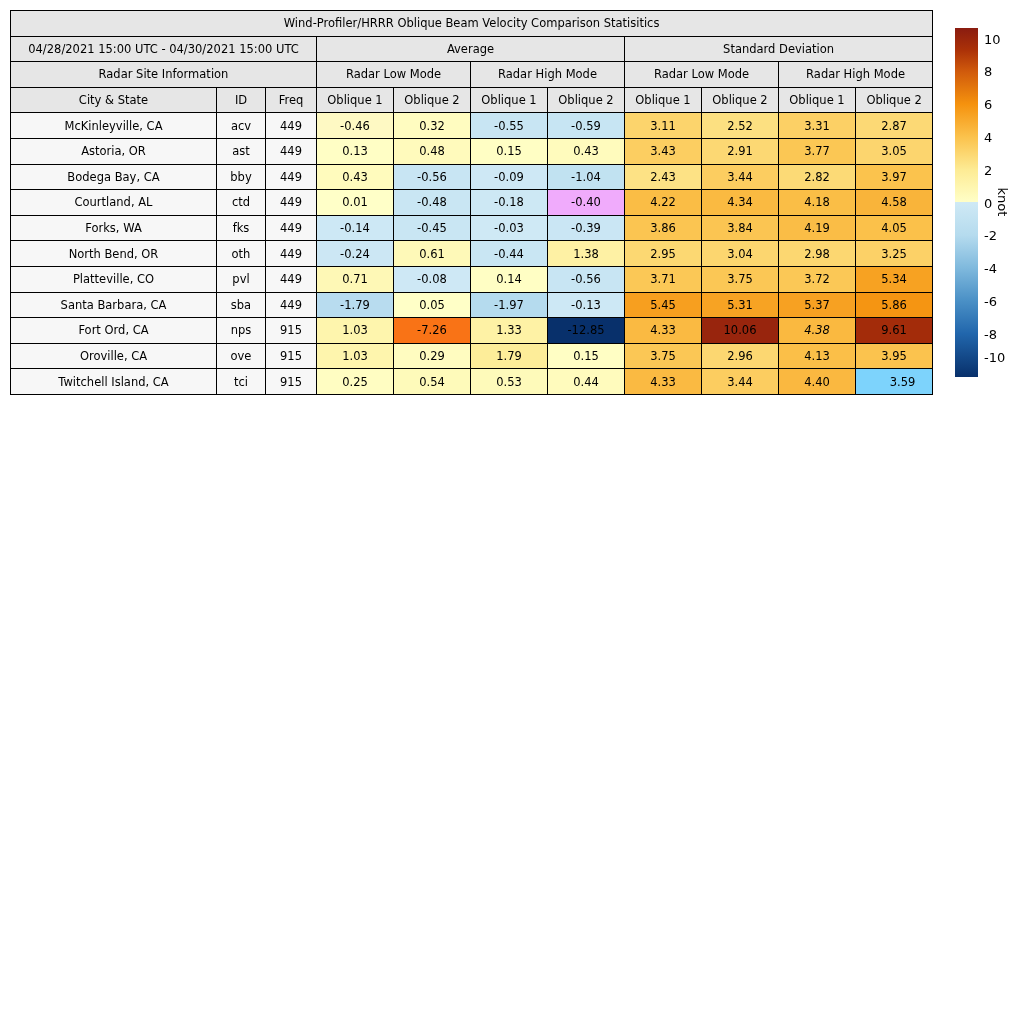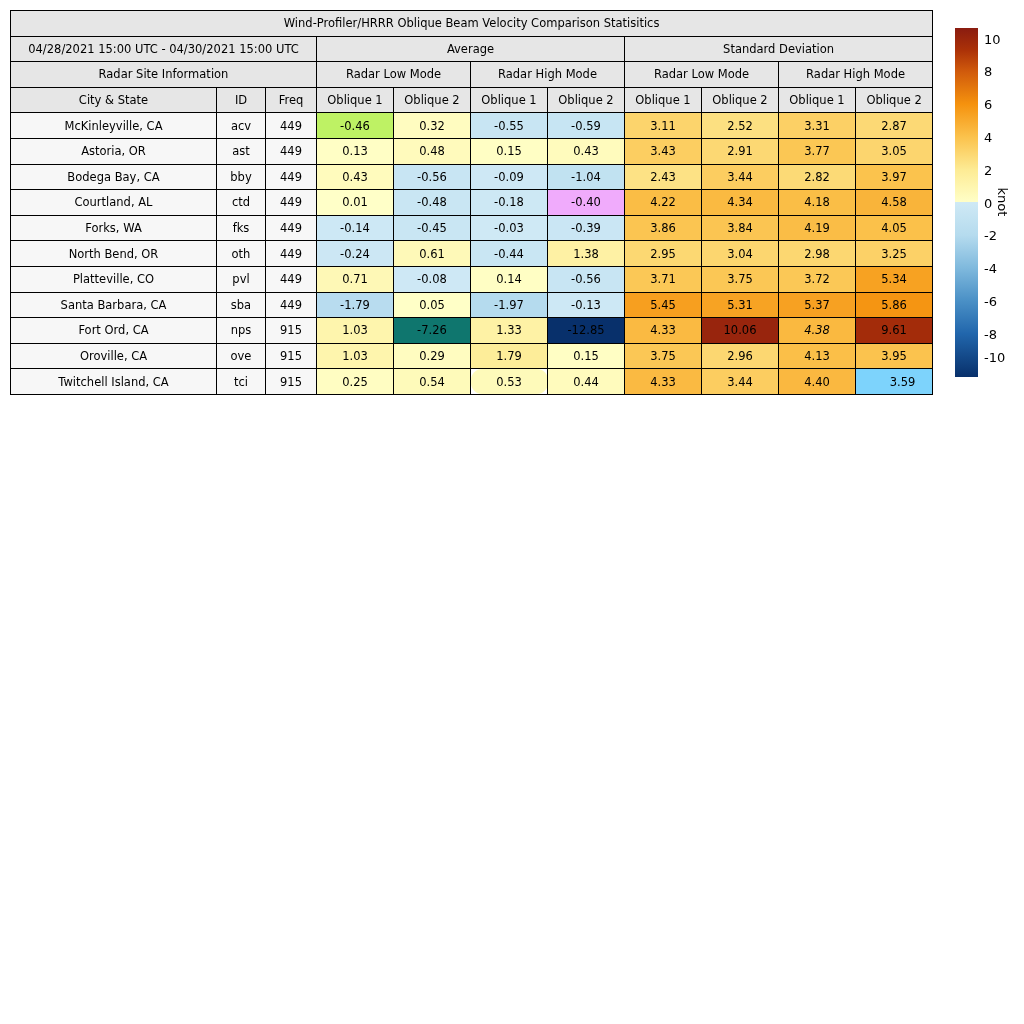--- a/index.html
+++ b/index.html
@@ -125,21 +125,21 @@
         <th class="hdr">Oblique 2</th>
         <th class="hdr">Oblique 1</th>
         <th class="hdr">Oblique 2</th>
       </tr>
     </thead>
     <tbody>
         <tr>
           <td class="lbl">McKinleyville, CA</td>
           <td class="lbl">acv</td>
           <td class="lbl">449</td>
-          <td class="val" style="background: #bef264; margin-top: 30px;">-0.46</td>
+          <td class="val" style="background: #fef9c3; margin-top: 30px;">-0.46</td>
           <td class="val" style="background: rgb(255, 252, 192);">0.32</td>
           <td class="val" style="background: rgb(200, 229, 243);">-0.55</td>
           <td class="val" style="background: rgb(199, 229, 243);">-0.59</td>
           <td class="val" style="background: rgb(252, 212, 108);">3.11</td>
           <td class="val" style="background: rgb(252, 224, 129);">2.52</td>
           <td class="val" style="background: rgb(252, 208, 101);">3.31</td>
           <td class="val" style="background: rgb(252, 217, 117);">2.87</td>
         </tr>
         <tr>
           <td class="lbl">Astoria, OR</td>
@@ -230,21 +230,21 @@
           <td class="val" style="background: rgb(247, 159, 31);">5.45</td>
           <td class="val" style="background: rgb(247, 163, 35);">5.31</td>
           <td class="val" style="background: rgb(247, 161, 34);">5.37</td>
           <td class="val" style="background: rgb(245, 149, 18);">5.86</td>
         </tr>
         <tr>
           <td class="lbl">Fort Ord, CA</td>
           <td class="lbl">nps</td>
           <td class="lbl">915</td>
           <td class="val" style="background: rgb(254, 245, 173);">1.03</td>
-          <td class="val" style="background: #0f766e; text-align: center;">-7.26</td>
+          <td class="val" style="background: #f97316; text-align: center;">-7.26</td>
           <td class="val" style="background: rgb(254, 242, 165);">1.33</td>
           <td class="val" style="background: rgb(8, 48, 107);">-12.85</td>
           <td class="val" style="background: rgb(250, 186, 66);">4.33</td>
           <td class="val" style="background: rgb(152, 37, 13);">10.06</td>
           <td class="val" style="background: rgb(250, 185, 64); font-style: italic;">4.38</td>
           <td class="val" style="background: rgb(163, 44, 10);">9.61</td>
         </tr>
         <tr>
           <td class="lbl">Oroville, CA</td>
           <td class="lbl">ove</td>
@@ -257,21 +257,21 @@
           <td class="val" style="background: rgb(252, 215, 113);">2.96</td>
           <td class="val" style="background: rgb(251, 191, 72);">4.13</td>
           <td class="val" style="background: rgb(251, 195, 78);">3.95</td>
         </tr>
         <tr>
           <td class="lbl">Twitchell Island, CA</td>
           <td class="lbl">tci</td>
           <td class="lbl">915</td>
           <td class="val" style="background: rgb(255, 253, 194);">0.25</td>
           <td class="val" style="background: rgb(254, 250, 186);">0.54</td>
-          <td class="val" style="background: rgb(254, 250, 186); border-radius: 11px;">0.53</td>
+          <td class="val" style="background: rgb(254, 250, 186);">0.53</td>
           <td class="val" style="background: rgb(255, 251, 189);">0.44</td>
           <td class="val" style="background: rgb(250, 186, 66);">4.33</td>
           <td class="val" style="background: rgb(252, 205, 96);">3.44</td>
           <td class="val" style="background: rgb(250, 184, 64);">4.40</td>
           <td class="val" style="background: #7dd3fc; padding-left: 19px;">3.59</td>
         </tr>
       </tbody>
   </table>
 
   <div class="cbar" style="background: linear-gradient(rgb(138, 28, 16) 0%, rgb(171, 49, 8) 6.3%, rgb(208, 90, 12) 12.41%, rgb(245, 146, 14) 21.8%, rgb(251, 194, 76) 31.2%, rgb(253, 235, 148) 40.6%, rgb(255, 255, 200) 50%, rgb(207, 233, 245) 50%, rgb(181, 219, 238) 59.4%, rgb(127, 185, 221) 68.8%, rgb(74, 144, 198) 78.2%, rgb(33, 102, 172) 87.59%, rgb(8, 48, 107) 100%);"></div>

